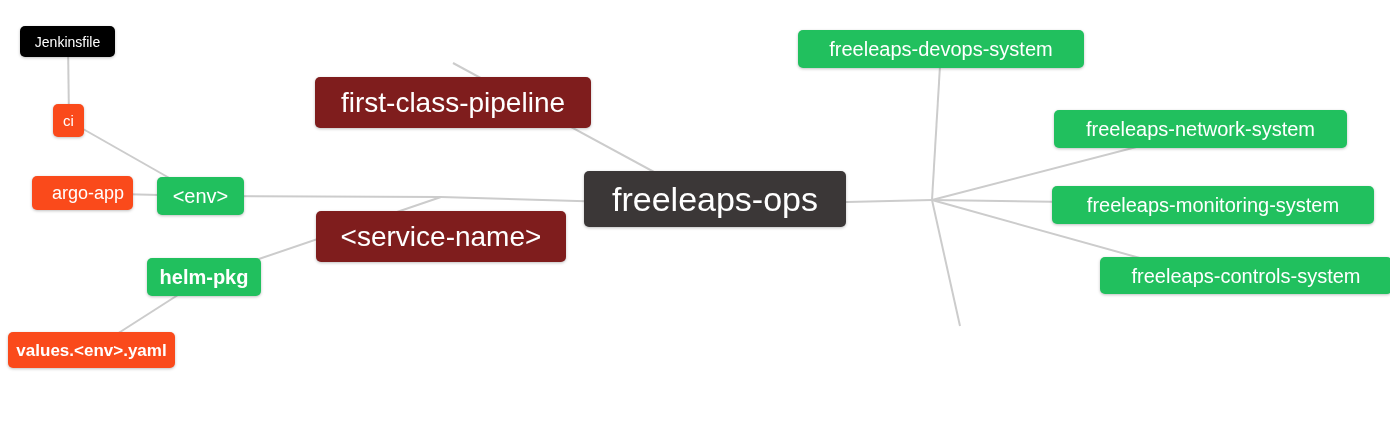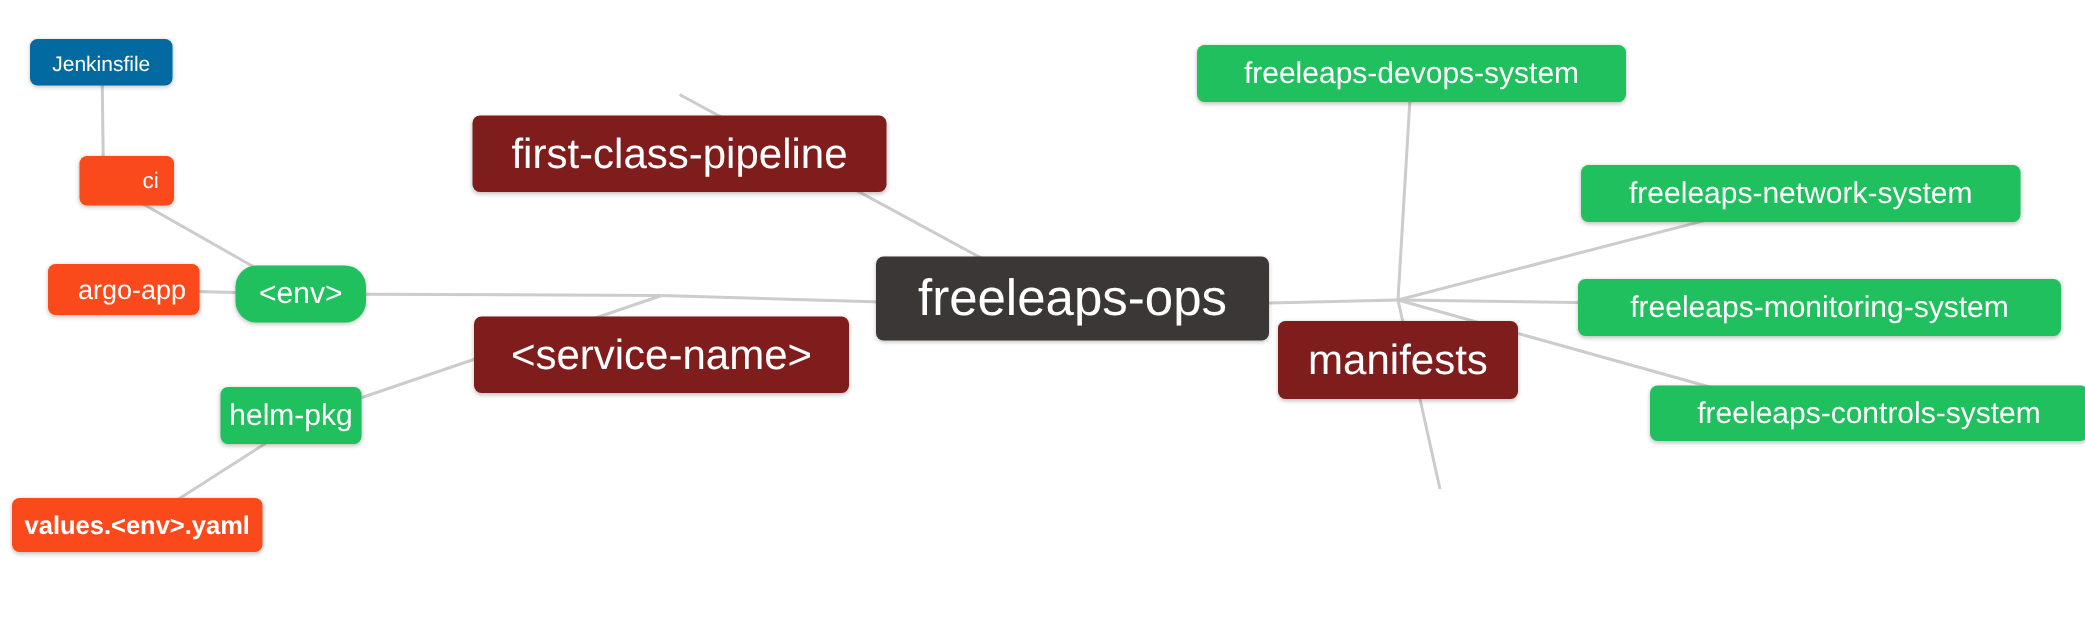--- a/index.html
+++ b/index.html
@@ -35,21 +35,21 @@
     box-shadow: 0 1px 3px rgba(0,0,0,0.25);
     white-space: nowrap;
     cursor: pointer;
     user-select: none;
     line-height: 1;
   }
   .c-root   { background: #3b3737; }
   .c-blue   { background: #7f1d1d; margin-top: 40px; }
   .c-green  { background: #21c05e; }
   .c-red    { background: #fa4a1b; }
-  .c-orange { background: #0369a1; }
+  .c-orange { background: #000000; }
 </style>
 </head>
 <body>
 
 <div class="canvas">
 
   <svg class="edges" width="1390" height="421" viewBox="0 0 1390 421">
     <line x1="68" y1="42" x2="69" y2="121"></line>
     <line x1="69" y1="121" x2="201" y2="196"></line>
     <line x1="77" y1="193" x2="201" y2="196"></line>
@@ -65,29 +65,28 @@
     <line x1="932" y1="200" x2="1208" y2="277"></line>
     <line x1="932" y1="200" x2="960" y2="326"></line>
   </svg>
 
   <div class="node c-root" style="left:584px;  top:171px; width:262px; height:56px; font-size:34px;">freeleaps-ops</div>
 
   <div class="node c-blue" style="left:315px;  top:37px;  width:276px; height:51px; font-size:28px;">first-class-pipeline</div>
 
   <div class="node c-blue" style="left:316px;  top:171px; width:250px; height:51px; font-size:28px;">&lt;service-name&gt;</div>
 
-  <div class="node c-blue" style="left:852px;  top:174px; width:160px; height:52px; font-size:28px;">manifests</div>
 
-  <div class="node c-green" style="left:157px;  top:177px; width:87px;  height:38px; font-size:20px;border-radius:14px;">&lt;env&gt;</div>
+  <div class="node c-green" style="left:157px;  top:177px; width:87px;  height:38px; font-size:20px;">&lt;env&gt;</div>
 
-  <div class="node c-green" style="left:147px;  top:258px; width:94px; height:38px; font-size:20px;">helm-pkg</div>
+  <div class="node c-green" style="left:147px;  top:258px; width:114px; height:38px; font-size:20px;font-weight:bold;">helm-pkg</div>
 
   <div class="node c-orange" style="left:20px;   top:26px;  width:95px;  height:31px; font-size:14px;">Jenkinsfile</div>
 
-  <div class="node c-red" style="left:53px;   top:104px; width:31px;  height:33px; font-size:15px;padding-left:32px;">ci</div>
+  <div class="node c-red" style="left:53px;   top:104px; width:31px;  height:33px; font-size:15px;">ci</div>
 
   <div class="node c-red" style="left:32px;   top:176px; width:90px;  height:34px; font-size:18px;padding-left:11px;">argo-app</div>
 
   <div class="node c-red" style="left:8px;    top:332px; width:167px; height:36px; font-size:17px;font-weight:bold;">values.&lt;env&gt;.yaml</div>
 
   <div class="node c-green" style="left:798px;  top:30px;  width:286px; height:38px; font-size:20px;">freeleaps-devops-system</div>
 
   <div class="node c-green" style="left:1054px; top:110px; width:293px; height:38px; font-size:20px;">freeleaps-network-system</div>
 
   <div class="node c-green" style="left:1052px; top:186px; width:322px; height:38px; font-size:20px;">freeleaps-monitoring-system</div>

